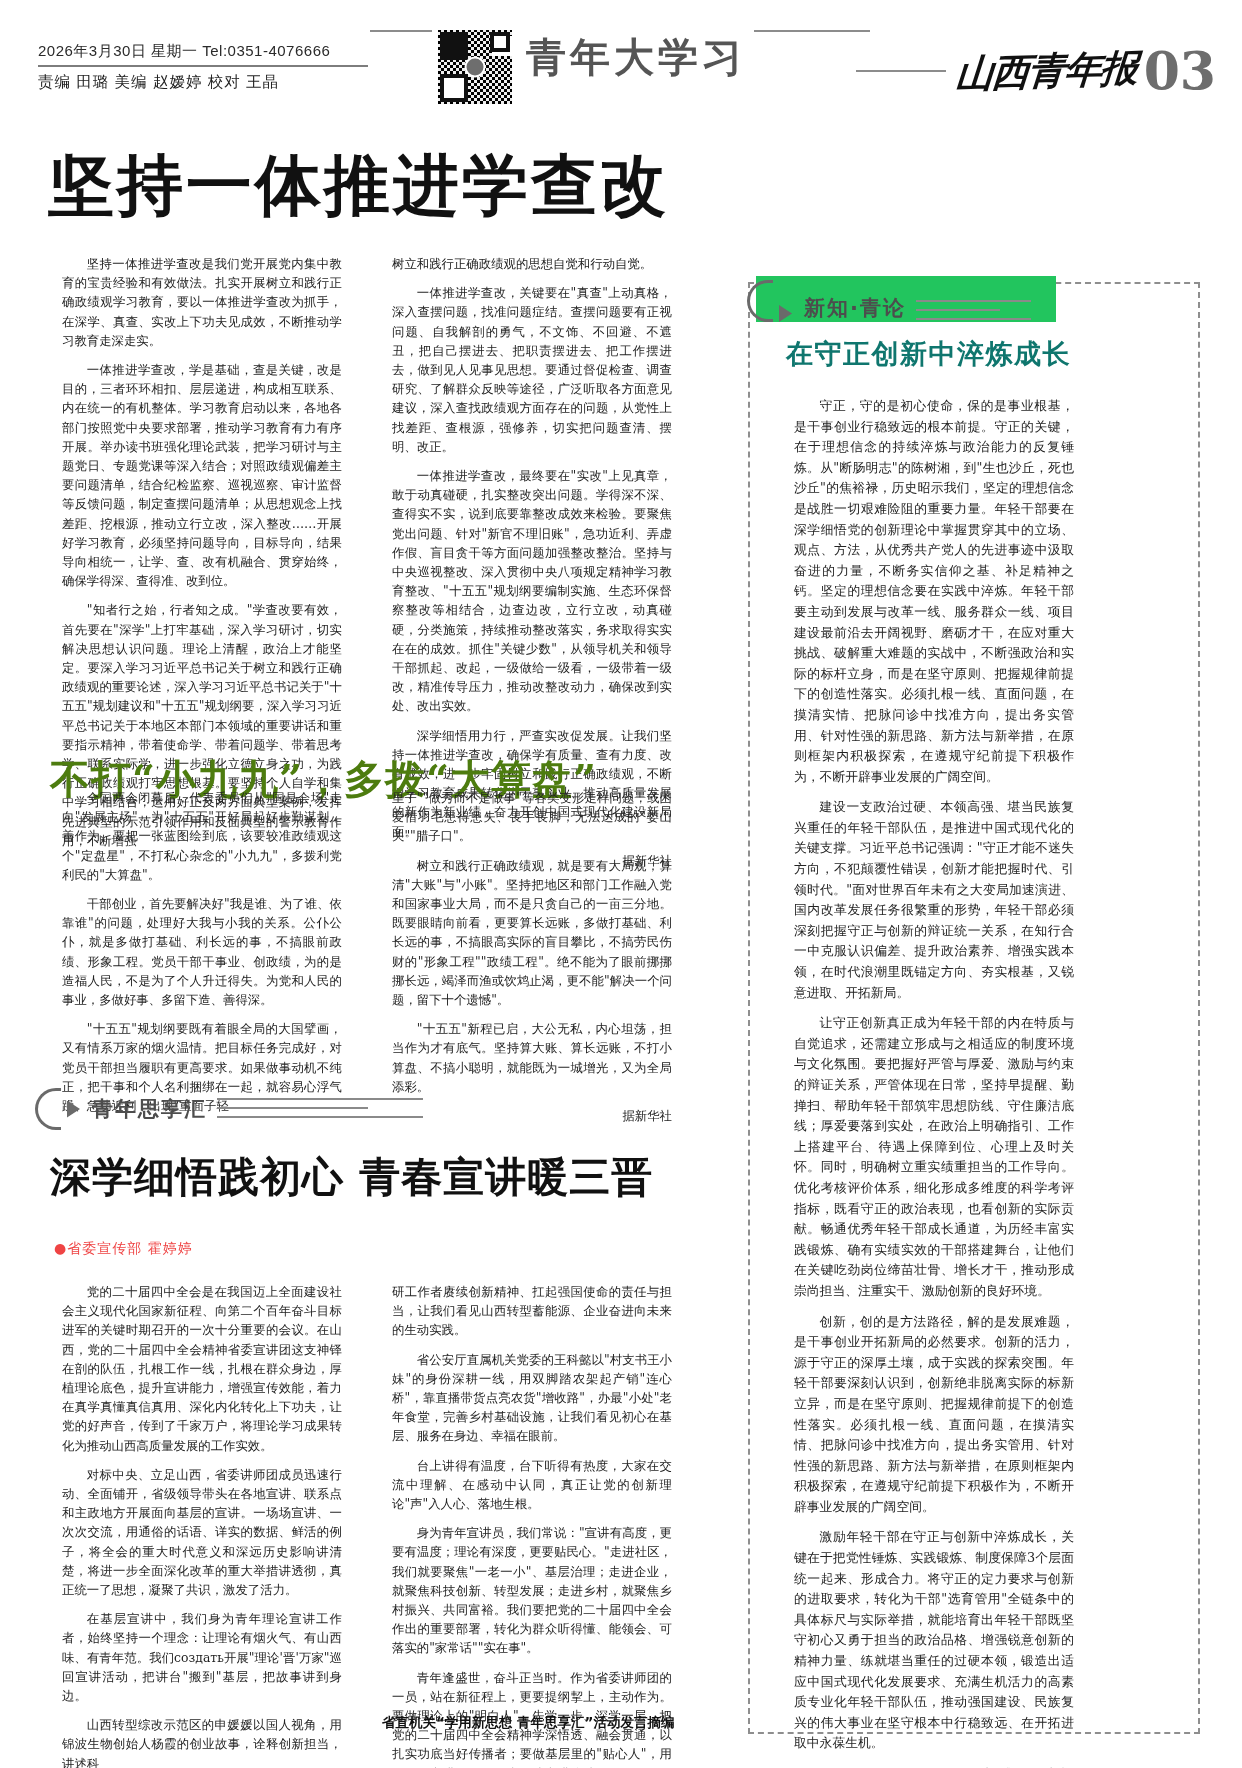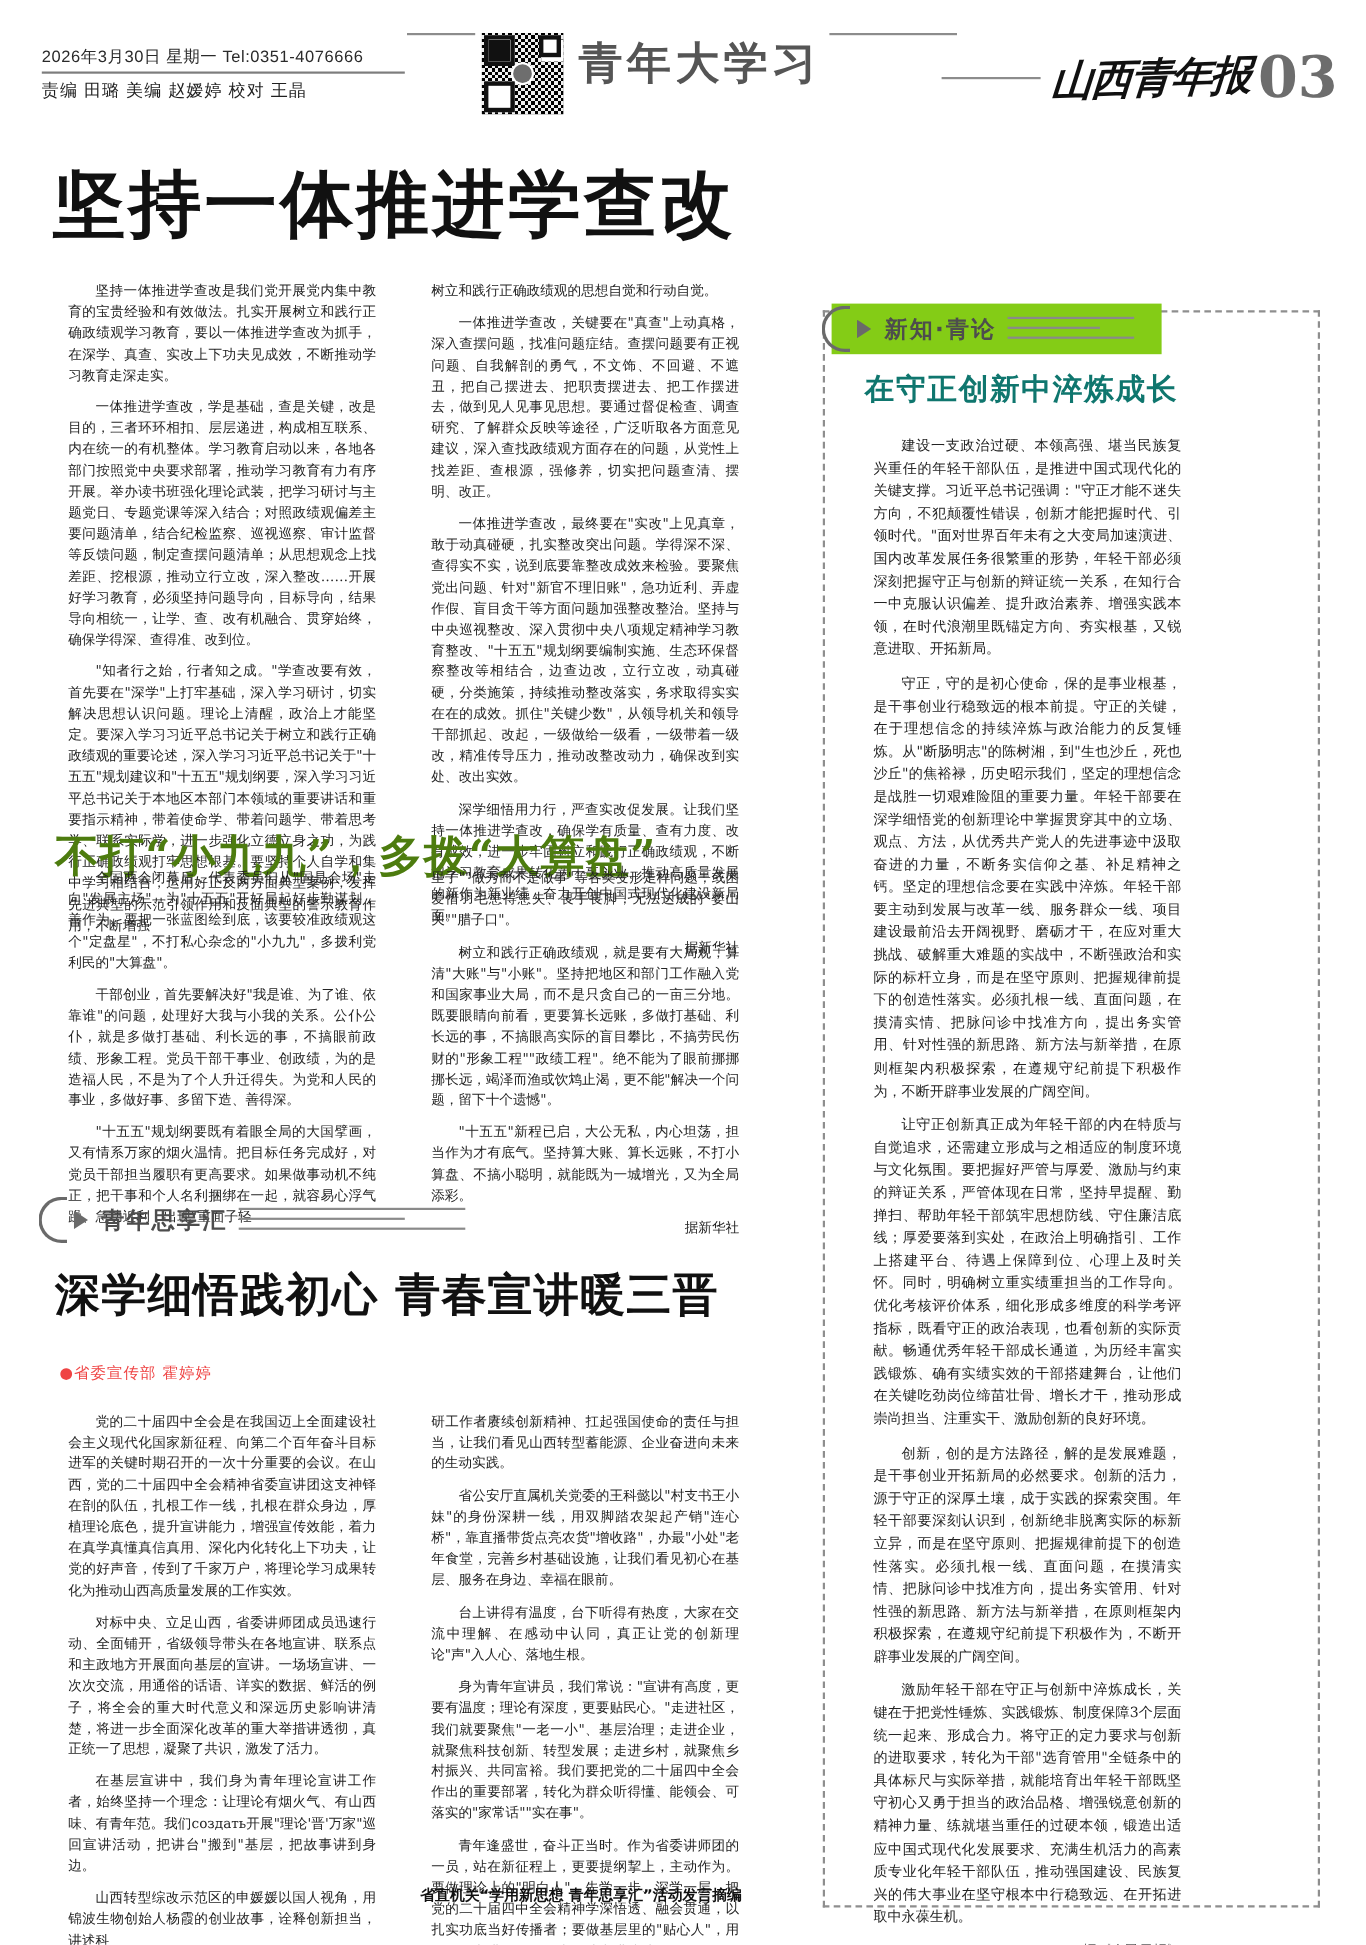--- a/index.html
+++ b/index.html
@@ -244,23 +244,24 @@
   
   .sidebar {
     position: absolute;
     left: 748px; top: 282px;
     width: 452px; height: 1452px;
     border: 2px dashed #8e8e8e;
     background: #fff;
   }
   #banner-new {
     left: 756px; top: 276px; width: 300px;
-    background: #84cc16;
+    background: #22c55e;
     z-index: 3;
     padding-left: 4px;
+    align-items: flex-end;
   }
   .sb-title {
     position: absolute;
     left: 786px; top: 336px;
     width: 400px;
     font-family: "DejaVu Sans", sans-serif;
     font-weight: 700;
     font-size: 27px;
     letter-spacing: 1.5px;
     color: #0f766e;
@@ -375,19 +376,19 @@
   <span class="banner-lines">
       <i></i>
       <i></i>
       <i></i>
     </span>
 </div>
 
 <div class="sb-title">在守正创新中淬炼成长</div>
 
 <div class="col" id="col-g">
+  <p>守正，守的是初心使命，保的是事业根基，是干事创业行稳致远的根本前提。守正的关键，在于理想信念的持续淬炼与政治能力的反复锤炼。从"断肠明志"的陈树湘，到"生也沙丘，死也沙丘"的焦裕禄，历史昭示我们，坚定的理想信念是战胜一切艰难险阻的重要力量。年轻干部要在深学细悟党的创新理论中掌握贯穿其中的立场、观点、方法，从优秀共产党人的先进事迹中汲取奋进的力量，不断务实信仰之基、补足精神之钙。坚定的理想信念要在实践中淬炼。年轻干部要主动到发展与改革一线、服务群众一线、项目建设最前沿去开阔视野、磨砺才干，在应对重大挑战、破解重大难题的实战中，不断强政治和实际的标杆立身，而是在坚守原则、把握规律前提下的创造性落实。必须扎根一线、直面问题，在摸清实情、把脉问诊中找准方向，提出务实管用、针对性强的新思路、新方法与新举措，在原则框架内积极探索，在遵规守纪前提下积极作为，不断开辟事业发展的广阔空间。</p>
   <p>建设一支政治过硬、本领高强、堪当民族复兴重任的年轻干部队伍，是推进中国式现代化的关键支撑。习近平总书记强调："守正才能不迷失方向，不犯颠覆性错误，创新才能把握时代、引领时代。"面对世界百年未有之大变局加速演进、国内改革发展任务很繁重的形势，年轻干部必须深刻把握守正与创新的辩证统一关系，在知行合一中克服认识偏差、提升政治素养、增强实践本领，在时代浪潮里既锚定方向、夯实根基，又锐意进取、开拓新局。</p>
-  <p>守正，守的是初心使命，保的是事业根基，是干事创业行稳致远的根本前提。守正的关键，在于理想信念的持续淬炼与政治能力的反复锤炼。从"断肠明志"的陈树湘，到"生也沙丘，死也沙丘"的焦裕禄，历史昭示我们，坚定的理想信念是战胜一切艰难险阻的重要力量。年轻干部要在深学细悟党的创新理论中掌握贯穿其中的立场、观点、方法，从优秀共产党人的先进事迹中汲取奋进的力量，不断务实信仰之基、补足精神之钙。坚定的理想信念要在实践中淬炼。年轻干部要主动到发展与改革一线、服务群众一线、项目建设最前沿去开阔视野、磨砺才干，在应对重大挑战、破解重大难题的实战中，不断强政治和实际的标杆立身，而是在坚守原则、把握规律前提下的创造性落实。必须扎根一线、直面问题，在摸清实情、把脉问诊中找准方向，提出务实管用、针对性强的新思路、新方法与新举措，在原则框架内积极探索，在遵规守纪前提下积极作为，不断开辟事业发展的广阔空间。</p>
   <p>让守正创新真正成为年轻干部的内在特质与自觉追求，还需建立形成与之相适应的制度环境与文化氛围。要把握好严管与厚爱、激励与约束的辩证关系，严管体现在日常，坚持早提醒、勤掸扫、帮助年轻干部筑牢思想防线、守住廉洁底线；厚爱要落到实处，在政治上明确指引、工作上搭建平台、待遇上保障到位、心理上及时关怀。同时，明确树立重实绩重担当的工作导向。优化考核评价体系，细化形成多维度的科学考评指标，既看守正的政治表现，也看创新的实际贡献。畅通优秀年轻干部成长通道，为历经丰富实践锻炼、确有实绩实效的干部搭建舞台，让他们在关键吃劲岗位缔苗壮骨、增长才干，推动形成崇尚担当、注重实干、激励创新的良好环境。</p>
   <p>创新，创的是方法路径，解的是发展难题，是干事创业开拓新局的必然要求。创新的活力，源于守正的深厚土壤，成于实践的探索突围。年轻干部要深刻认识到，创新绝非脱离实际的标新立异，而是在坚守原则、把握规律前提下的创造性落实。必须扎根一线、直面问题，在摸清实情、把脉问诊中找准方向，提出务实管用、针对性强的新思路、新方法与新举措，在原则框架内积极探索，在遵规守纪前提下积极作为，不断开辟事业发展的广阔空间。</p>
   <p>激励年轻干部在守正与创新中淬炼成长，关键在于把党性锤炼、实践锻炼、制度保障3个层面统一起来、形成合力。将守正的定力要求与创新的进取要求，转化为干部"选育管用"全链条中的具体标尺与实际举措，就能培育出年轻干部既坚守初心又勇于担当的政治品格、增强锐意创新的精神力量、练就堪当重任的过硬本领，锻造出适应中国式现代化发展要求、充满生机活力的高素质专业化年轻干部队伍，推动强国建设、民族复兴的伟大事业在坚守根本中行稳致远、在开拓进取中永葆生机。</p>
   <p class="src">据《人民日报》</p>
 </div>
 
 </body></html>

